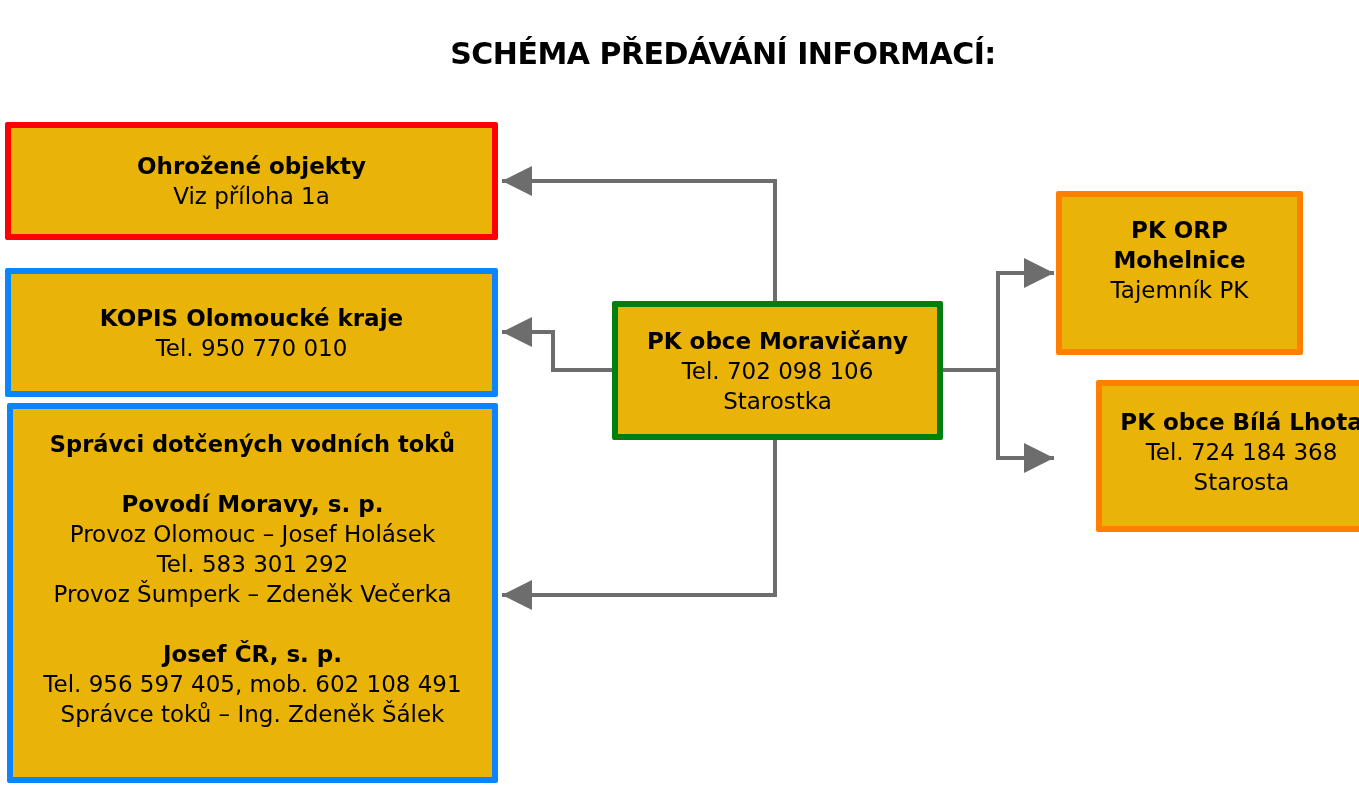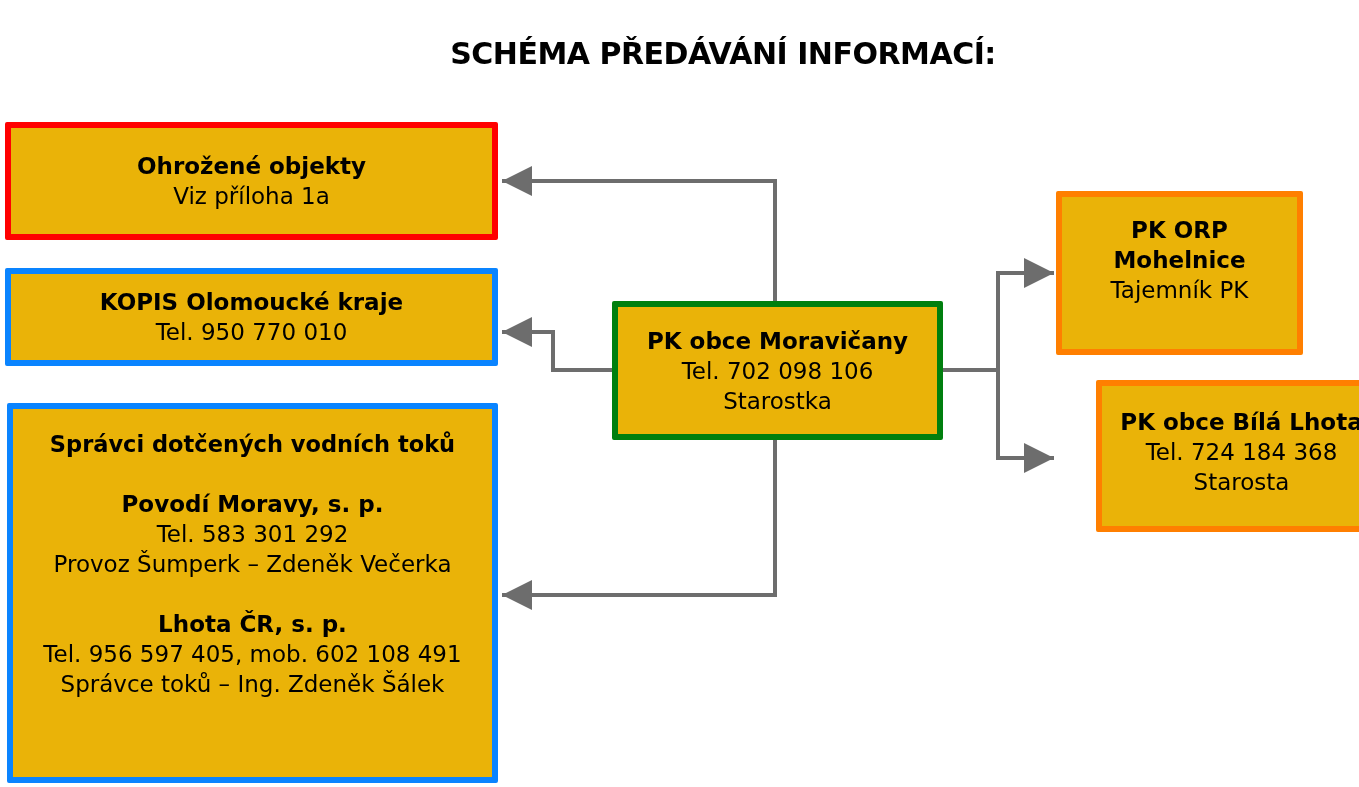--- a/index.html
+++ b/index.html
@@ -6,21 +6,21 @@
   body { width:1359px; height:787px; position:relative; overflow:hidden;
          font-family:"DejaVu Sans", "Liberation Sans", sans-serif; color:#000; }
   .title { position:absolute; left:0; width:1446px; top:36px; text-align:center;
            font-weight:bold; font-size:30px; letter-spacing:-0.5px; }
   .box { position:absolute; box-sizing:border-box; background:#eab308; border-radius:2px;
          display:flex; flex-direction:column; align-items:center; justify-content:center;
          text-align:center; font-size:23px; line-height:30px; }
   .box .b { font-weight:bold; }
   .box .gap { height:30px; }
   #red { left:5px; top:122px; width:493px; height:118px; border:6px solid #ff0000; }
-  #kopis { left:5px; top:268px; width:493px; height:98px; border:6px solid #0a84ff; }
+  #kopis { left:5px; top:268px; width:493px; height:129px; border:6px solid #0a84ff; }
   #water { left:7px; top:403px; width:491px; height:380px; border:6px solid #0a84ff; justify-content:flex-start; padding-top:20px;text-align:right; }
   #center { left:612px; top:301px; width:331px; height:139px; border:6px solid #007f0e; }
   #orp { left:1056px; top:191px; width:247px; height:164px; border:6px solid #ff7f00; padding-bottom:26px; }
   #bila { left:1056px; top:380px; width:291px; height:152px; border:6px solid #ff7f00; padding-bottom:8px;margin-left:40px; }
   svg.conn { position:absolute; left:0; top:0; width:1359px; height:787px; pointer-events:none; }
   .tight { font-size:22.5px; }
 </style>
 </head>
 <body>
 
@@ -49,24 +49,25 @@
 
 <div class="box" id="kopis">
   <div class="b">KOPIS Olomoucké kraje</div>
   <div>Tel. 950 770 010</div>
 </div>
 
 <div class="box" id="water">
   <div class="b tight">Správci dotčených vodních toků</div>
   <div class="gap"></div>
   <div class="b">Povodí Moravy, s. p.</div>
+  <div>Provoz Olomouc – Josef Holásek</div>
   <div>Tel. 583 301 292</div>
   <div>Provoz Šumperk – Zdeněk Večerka</div>
   <div class="gap"></div>
-  <div class="b">Lhota ČR, s. p.</div>
+  <div class="b">Josef ČR, s. p.</div>
   <div>Tel. 956 597 405, mob. 602 108 491</div>
   <div>Správce toků – Ing. Zdeněk Šálek</div>
 </div>
 
 <div class="box" id="center">
   <div class="b">PK obce Moravičany</div>
   <div>Tel. 702 098 106</div>
   <div>Starostka</div>
 </div>
 

